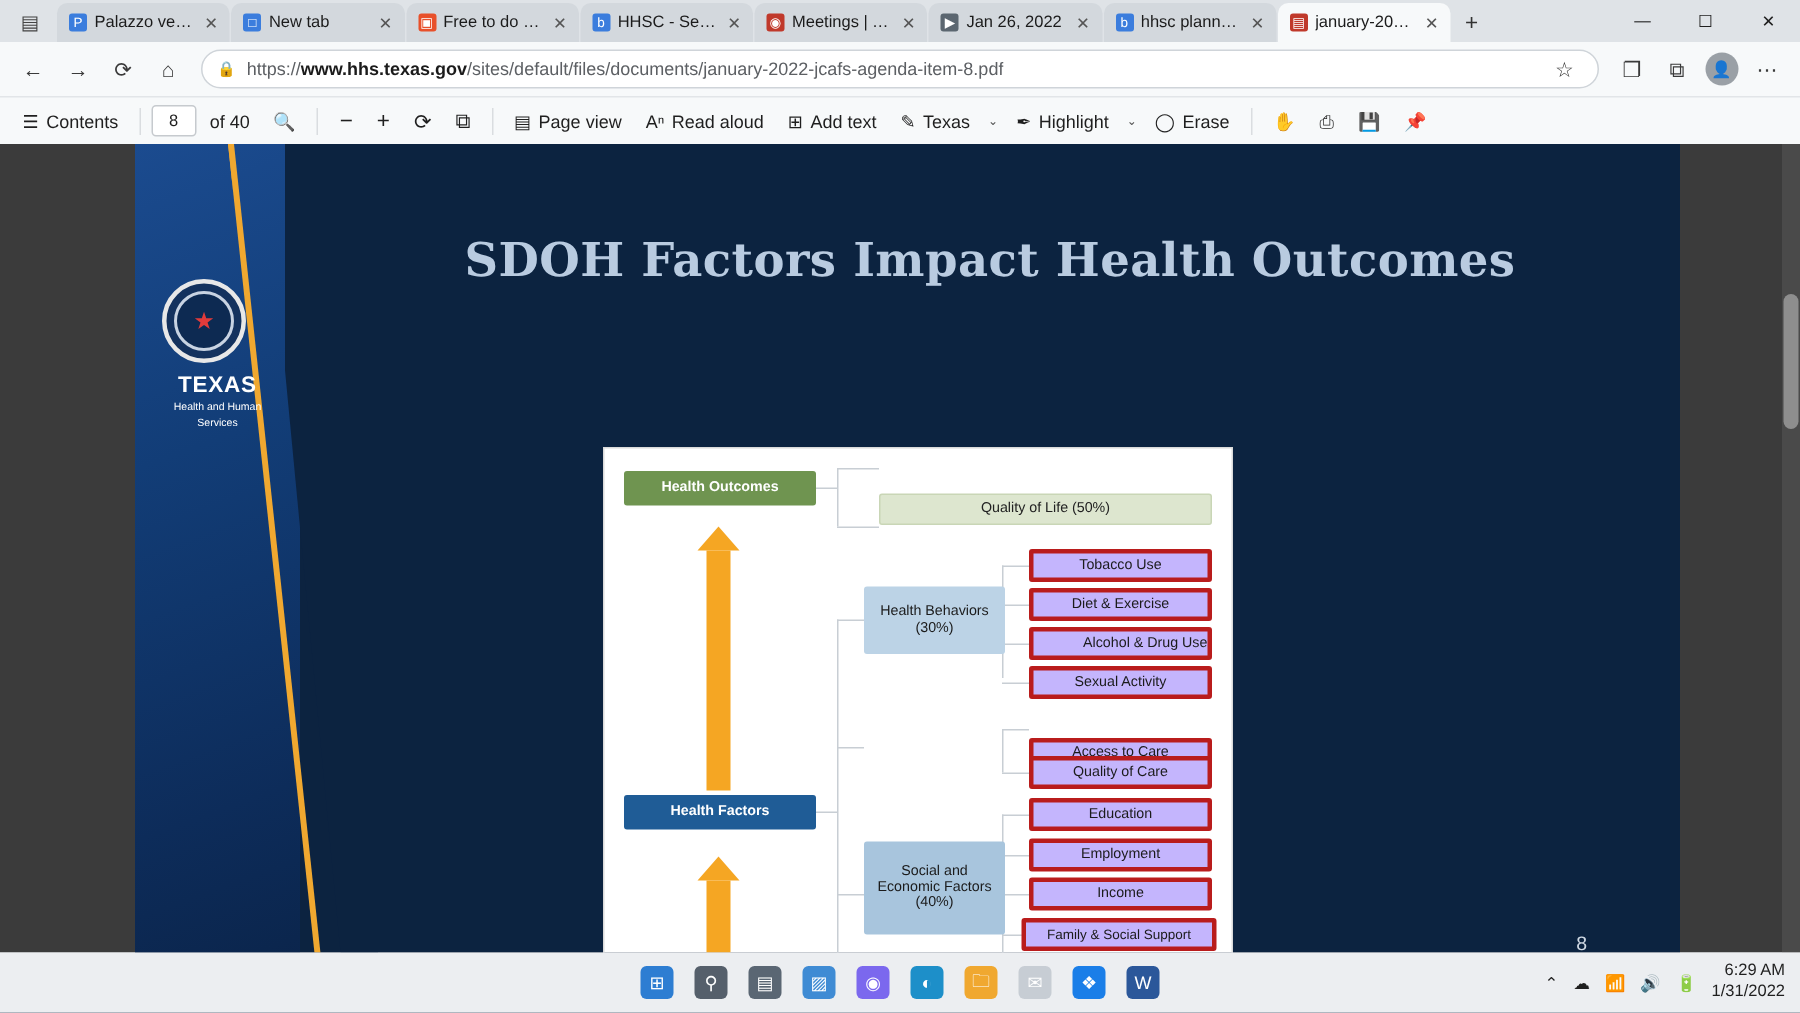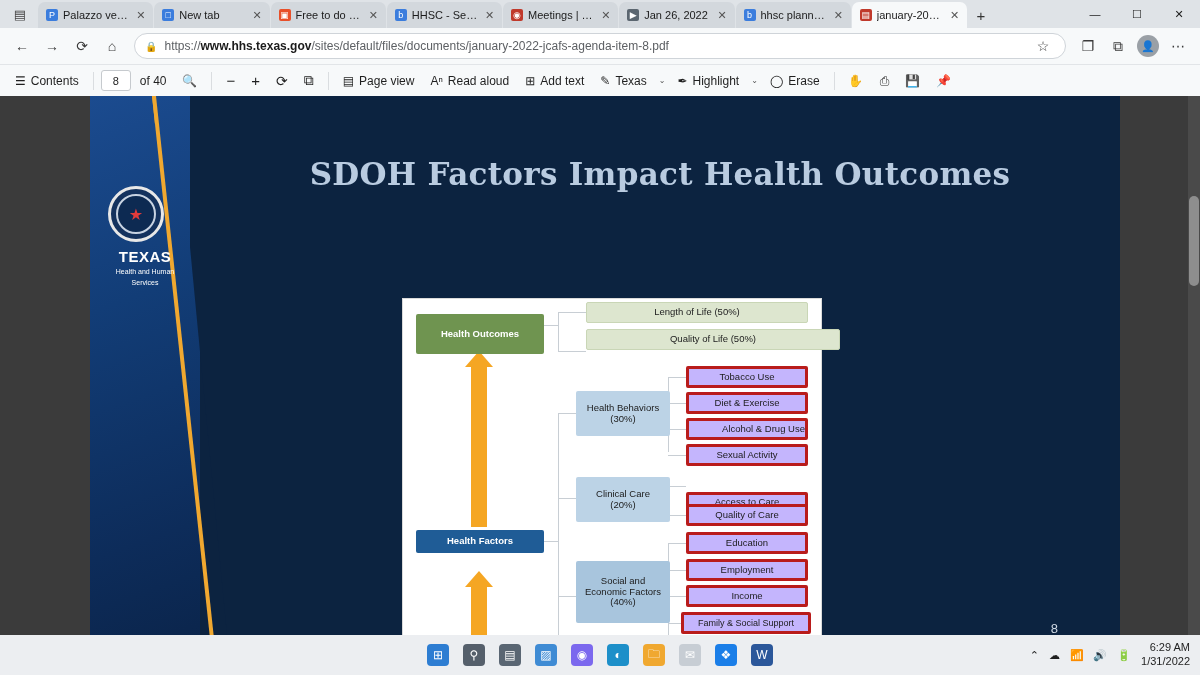--- a/index.html
+++ b/index.html
@@ -302,39 +302,34 @@
         <div class="conn" style="left:265px; top:244px; width:18px; height:1px;"></div>
         <div class="conn" style="left:265px; top:271px; width:18px; height:1px;"></div>
         <div class="conn" style="left:265px; top:297px; width:18px; height:1px;"></div>
         <div class="conn" style="left:265px; top:324px; width:18px; height:1px;"></div>
 
         <div class="arrow-up" style="left:68px; top:68px; height:160px;"></div>
         <div class="arrow-head" style="left:62px; top:52px;"></div>
         <div class="arrow-up" style="left:68px; top:288px; height:118px;"></div>
         <div class="arrow-head" style="left:62px; top:272px;"></div>
 
-        <div class="node n-outcomes" style="left:13px; top:15px; width:128px; height:40px;">Health Outcomes</div>
+        <div class="node n-outcomes" style="left:13px; top:15px; width:128px; height:23px;">Health Outcomes</div>
         <div class="node n-factors" style="left:13px; top:231px; width:128px; height:23px;">Health Factors</div>
 
-        <div class="node n-green" style="left:183px; top:3px; width:222px; height:21px;">Length of Life (50%)</div>
-        <div class="node n-green" style="left:183px; top:30px; width:254px; height:21px;">Quality of Life (50%)</div>
+        <div class="node n-green" style="left:183px; top:30px; width:222px; height:21px;">Quality of Life (50%)</div>
 
         <div class="node n-blue-mid" style="left:173px; top:92px; width:94px; height:45px; flex-direction:column;">
           <span>Health Behaviors</span>
           <span>(30%)</span>
         </div>
         <div class="node n-leaf" style="left:283px; top:67px; width:122px; height:22px;">Tobacco Use</div>
         <div class="node n-leaf" style="left:283px; top:93px; width:122px; height:22px;">Diet &amp; Exercise</div>
         <div class="node n-leaf" style="left:283px; top:119px; width:122px; height:22px;padding-left:33px;">Alcohol &amp; Drug Use</div>
         <div class="node n-leaf" style="left:283px; top:145px; width:122px; height:22px;">Sexual Activity</div>
 
-        <div class="node n-blue-mid" style="left:173px; top:178px; width:94px; height:45px; flex-direction:column;">
-          <span>Clinical Care</span>
-          <span>(20%)</span>
-        </div>
         <div class="node n-leaf" style="left:283px; top:193px; width:122px; height:20px;">Access to Care</div>
         <div class="node n-leaf" style="left:283px; top:205px; width:122px; height:22px;">Quality of Care</div>
 
         <div class="node n-blue-mid2" style="left:173px; top:262px; width:94px; height:62px; flex-direction:column;">
           <span style="padding:0 4px;">Social and Economic Factors</span>
           <span>(40%)</span>
         </div>
         <div class="node n-leaf" style="left:283px; top:233px; width:122px; height:22px;">Education</div>
         <div class="node n-leaf" style="left:283px; top:260px; width:122px; height:22px;">Employment</div>
         <div class="node n-leaf" style="left:283px; top:286px; width:122px; height:22px;">Income</div>

